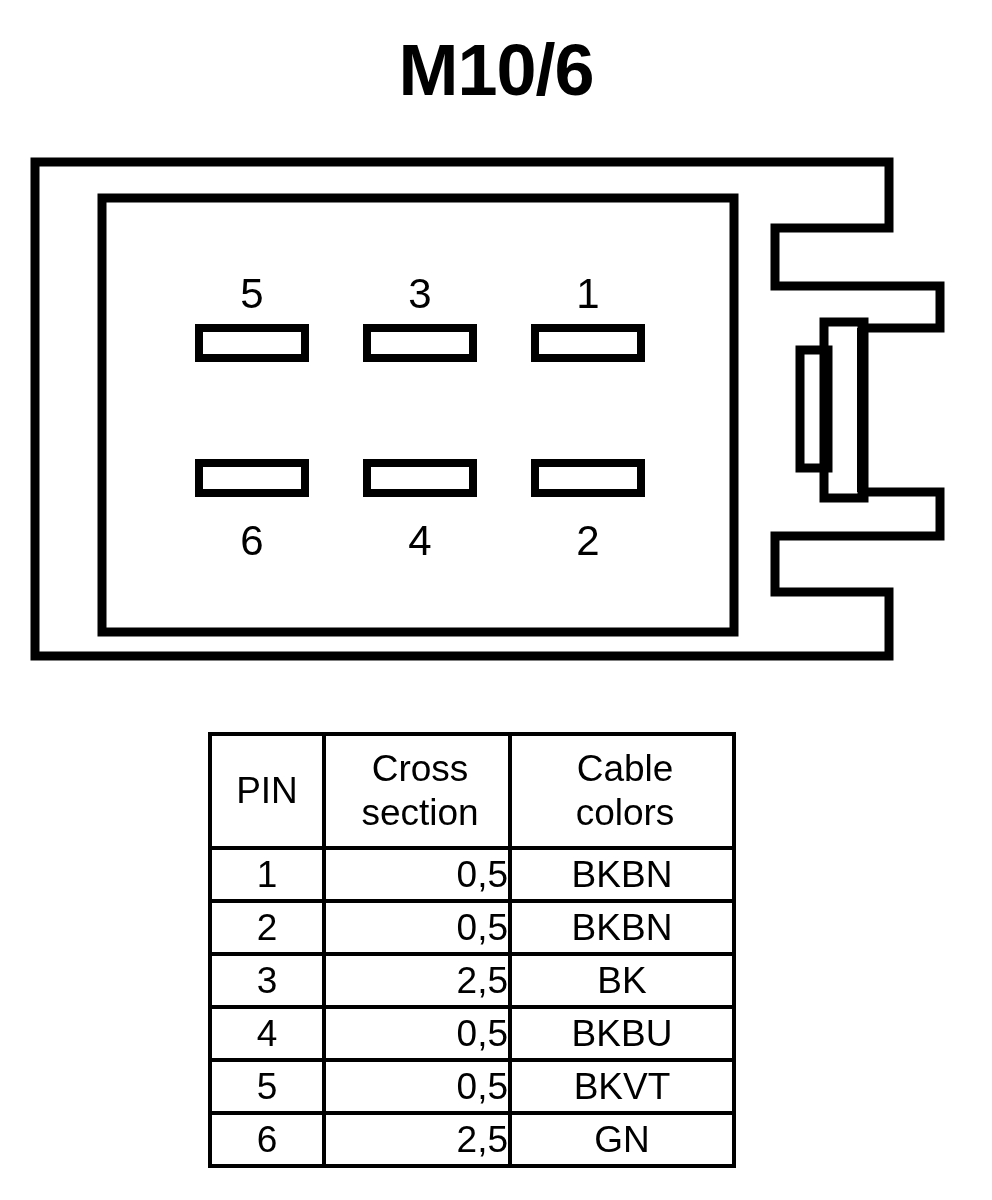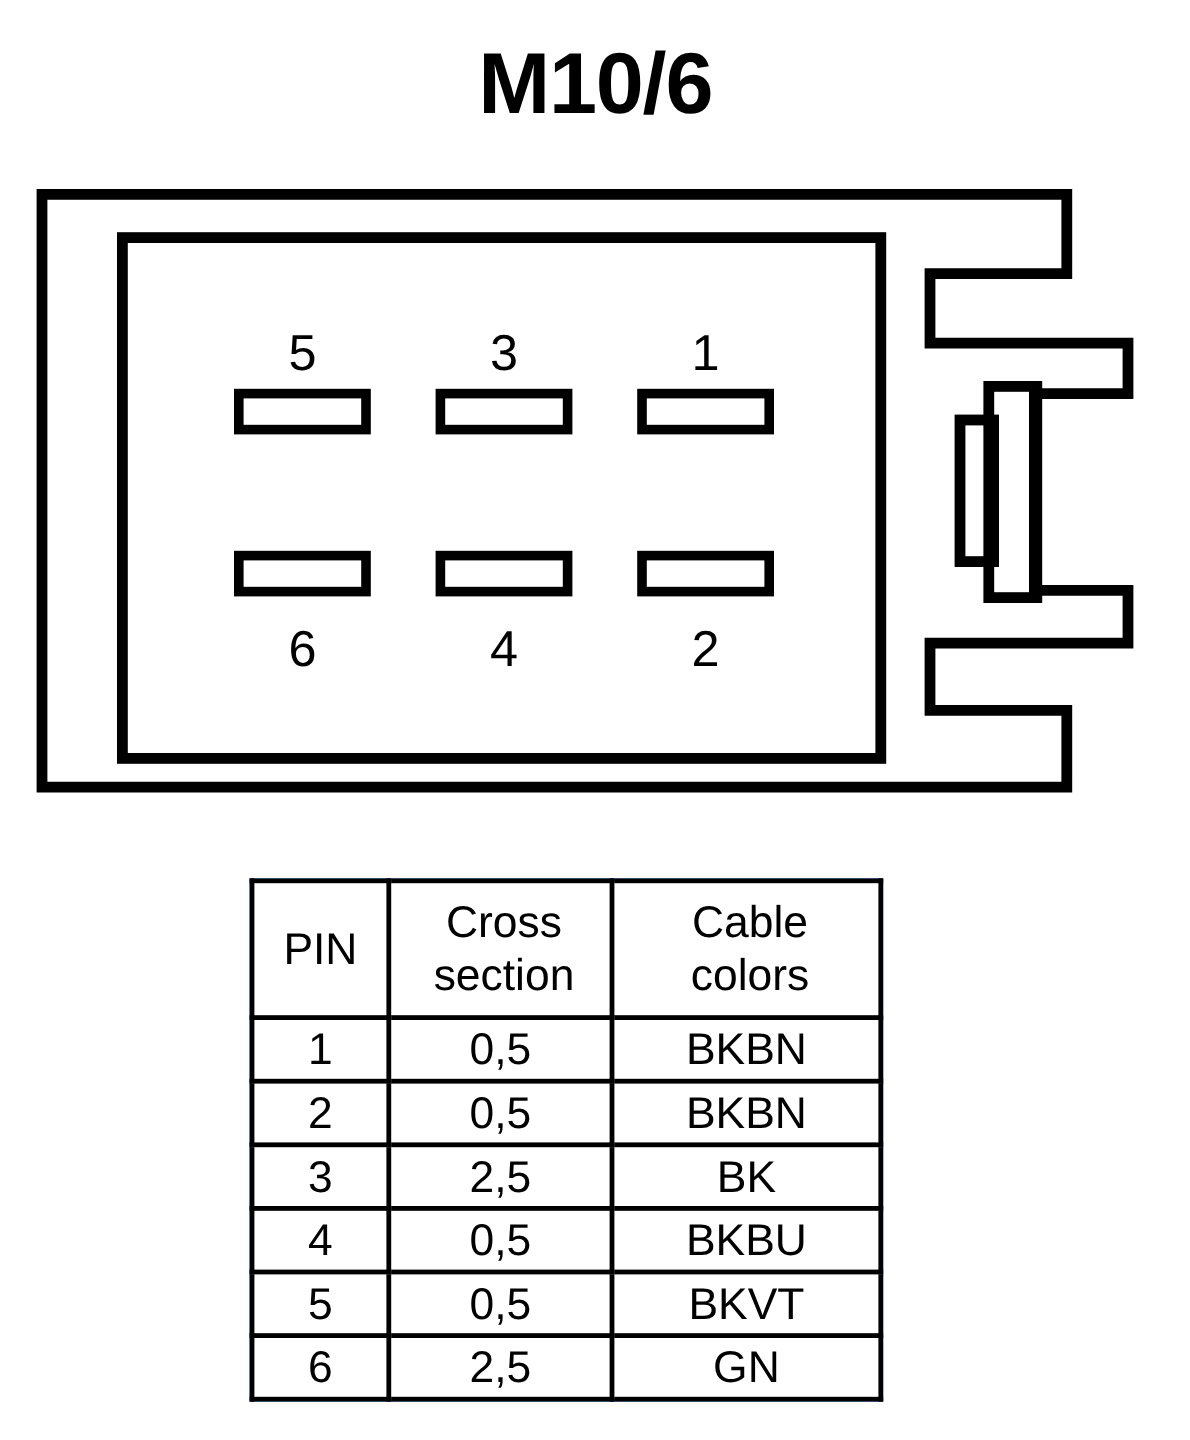--- a/index.html
+++ b/index.html
@@ -80,21 +80,21 @@
     text-align: center;
     padding: 0 6px;
   }
   thead .hdr-line2 {
     display: block;
   }
   thead td.hdr-left .hdr-inner { text-align: center; padding-left: 12px; }
 
   tbody td { height: 49px; }
   td.cell-pin    { text-align: center; }
-  td.cell-cross  { text-align: center; padding-left: 12px; }
+  td.cell-cross  { text-align: right; padding-left: 12px; }
   td.cell-colors { text-align: center; padding-left: 12px; }
 </style>
 </head>
 <body>
 
 <div id="page">
 
   <div id="title">M10/6</div>
 
   <div id="connector">

